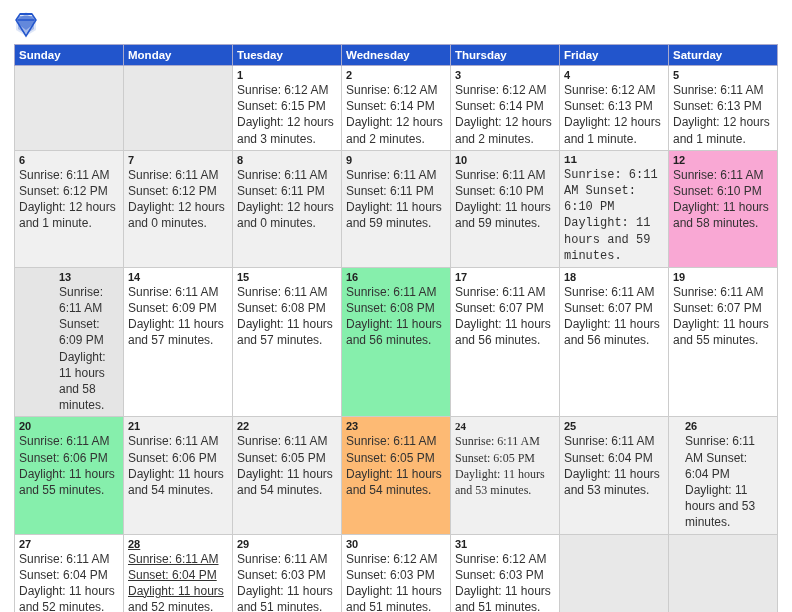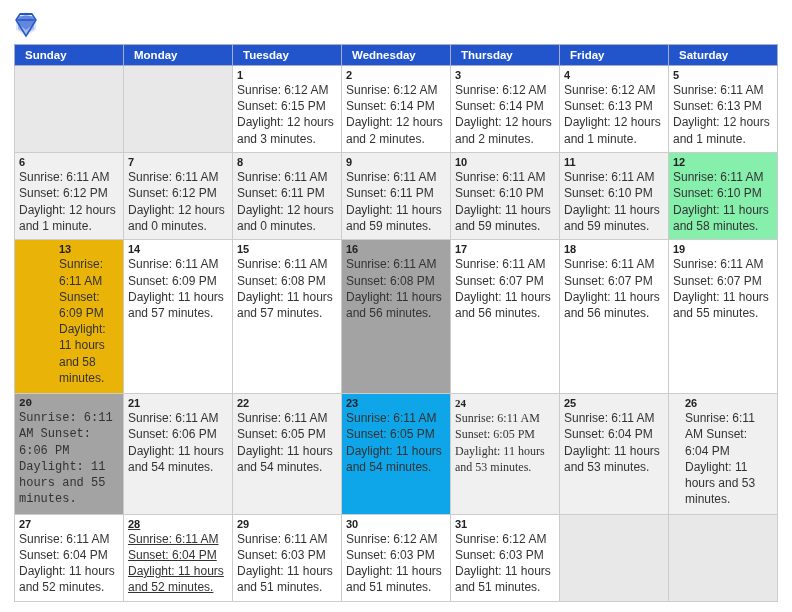--- a/index.html
+++ b/index.html
@@ -64,21 +64,21 @@
       flex: 1;
       border-collapse: collapse;
       width: 100%;
       table-layout: fixed;
     }
     .calendar th {
       background: #2255cc;
       color: #fff;
       font-size: 11.5px;
       font-weight: bold;
-      padding: 4px 10px;
+      padding: 4px 4px;
       text-align: left;
       border: 1px solid #aac;
     }
     .calendar td {
       vertical-align: top;
       border: 1px solid #ccc;
       padding: 3px 4px;
       font-size: 9px;
       color: #333;
       background: #fff;
@@ -212,109 +212,109 @@
 Daylight: 11 hours
 and 59 minutes.</div>
           </td>
           <td style="background: rgb(240, 240, 240);">
             <span class="day-num">10</span>
             <div class="day-info">Sunrise: 6:11 AM
 Sunset: 6:10 PM
 Daylight: 11 hours
 and 59 minutes.</div>
           </td>
-          <td style="background: rgb(240, 240, 240);">
+          <td style="background: rgb(240, 240, 240); font-family: Liberation Mono, monospace;">
             <span class="day-num">11</span>
             <div class="day-info">Sunrise: 6:11 AM
 Sunset: 6:10 PM
 Daylight: 11 hours
 and 59 minutes.</div>
           </td>
+          <td style="background: #f9a8d4;">
+            <span class="day-num">12</span>
+            <div class="day-info">Sunrise: 6:11 AM
+Sunset: 6:10 PM
+Daylight: 11 hours
+and 58 minutes.</div>
+          </td>
+        </tr>
+        <tr>
+          <td style="background: #e5e5e5; padding-left: 44px;">
+            <span class="day-num">13</span>
+            <div class="day-info">Sunrise: 6:11 AM
+Sunset: 6:09 PM
+Daylight: 11 hours
+and 58 minutes.</div>
+          </td>
+          <td style="background: rgb(255, 255, 255);">
+            <span class="day-num">14</span>
+            <div class="day-info">Sunrise: 6:11 AM
+Sunset: 6:09 PM
+Daylight: 11 hours
+and 57 minutes.</div>
+          </td>
+          <td style="background: rgb(255, 255, 255);">
+            <span class="day-num">15</span>
+            <div class="day-info">Sunrise: 6:11 AM
+Sunset: 6:08 PM
+Daylight: 11 hours
+and 57 minutes.</div>
+          </td>
           <td style="background: #86efac;">
-            <span class="day-num">12</span>
-            <div class="day-info">Sunrise: 6:11 AM
-Sunset: 6:10 PM
-Daylight: 11 hours
-and 58 minutes.</div>
+            <span class="day-num">16</span>
+            <div class="day-info">Sunrise: 6:11 AM
+Sunset: 6:08 PM
+Daylight: 11 hours
+and 56 minutes.</div>
+          </td>
+          <td style="background: rgb(255, 255, 255);">
+            <span class="day-num">17</span>
+            <div class="day-info">Sunrise: 6:11 AM
+Sunset: 6:07 PM
+Daylight: 11 hours
+and 56 minutes.</div>
+          </td>
+          <td style="background: rgb(255, 255, 255);">
+            <span class="day-num">18</span>
+            <div class="day-info">Sunrise: 6:11 AM
+Sunset: 6:07 PM
+Daylight: 11 hours
+and 56 minutes.</div>
+          </td>
+          <td style="background: rgb(255, 255, 255);">
+            <span class="day-num">19</span>
+            <div class="day-info">Sunrise: 6:11 AM
+Sunset: 6:07 PM
+Daylight: 11 hours
+and 55 minutes.</div>
           </td>
         </tr>
         <tr>
-          <td style="background: #eab308; padding-left: 44px;">
-            <span class="day-num">13</span>
-            <div class="day-info">Sunrise: 6:11 AM
-Sunset: 6:09 PM
-Daylight: 11 hours
-and 58 minutes.</div>
-          </td>
-          <td style="background: rgb(255, 255, 255);">
-            <span class="day-num">14</span>
-            <div class="day-info">Sunrise: 6:11 AM
-Sunset: 6:09 PM
-Daylight: 11 hours
-and 57 minutes.</div>
-          </td>
-          <td style="background: rgb(255, 255, 255);">
-            <span class="day-num">15</span>
-            <div class="day-info">Sunrise: 6:11 AM
-Sunset: 6:08 PM
-Daylight: 11 hours
-and 57 minutes.</div>
-          </td>
-          <td style="background: #a3a3a3;">
-            <span class="day-num">16</span>
-            <div class="day-info">Sunrise: 6:11 AM
-Sunset: 6:08 PM
-Daylight: 11 hours
-and 56 minutes.</div>
-          </td>
-          <td style="background: rgb(255, 255, 255);">
-            <span class="day-num">17</span>
-            <div class="day-info">Sunrise: 6:11 AM
-Sunset: 6:07 PM
-Daylight: 11 hours
-and 56 minutes.</div>
-          </td>
-          <td style="background: rgb(255, 255, 255);">
-            <span class="day-num">18</span>
-            <div class="day-info">Sunrise: 6:11 AM
-Sunset: 6:07 PM
-Daylight: 11 hours
-and 56 minutes.</div>
-          </td>
-          <td style="background: rgb(255, 255, 255);">
-            <span class="day-num">19</span>
-            <div class="day-info">Sunrise: 6:11 AM
-Sunset: 6:07 PM
+          <td style="background: #86efac;">
+            <span class="day-num">20</span>
+            <div class="day-info">Sunrise: 6:11 AM
+Sunset: 6:06 PM
 Daylight: 11 hours
 and 55 minutes.</div>
           </td>
-        </tr>
-        <tr>
-          <td style="background: #a3a3a3; font-family: Liberation Mono, monospace;">
-            <span class="day-num">20</span>
+          <td style="background: rgb(240, 240, 240);">
+            <span class="day-num">21</span>
             <div class="day-info">Sunrise: 6:11 AM
 Sunset: 6:06 PM
 Daylight: 11 hours
-and 55 minutes.</div>
-          </td>
-          <td style="background: rgb(240, 240, 240);">
-            <span class="day-num">21</span>
-            <div class="day-info">Sunrise: 6:11 AM
-Sunset: 6:06 PM
-Daylight: 11 hours
 and 54 minutes.</div>
           </td>
           <td style="background: rgb(240, 240, 240);">
             <span class="day-num">22</span>
             <div class="day-info">Sunrise: 6:11 AM
 Sunset: 6:05 PM
 Daylight: 11 hours
 and 54 minutes.</div>
           </td>
-          <td style="background: #0ea5e9;">
+          <td style="background: #fdba74;">
             <span class="day-num">23</span>
             <div class="day-info">Sunrise: 6:11 AM
 Sunset: 6:05 PM
 Daylight: 11 hours
 and 54 minutes.</div>
           </td>
           <td style="background: rgb(240, 240, 240); font-family: Liberation Serif, serif;">
             <span class="day-num">24</span>
             <div class="day-info">Sunrise: 6:11 AM
 Sunset: 6:05 PM

